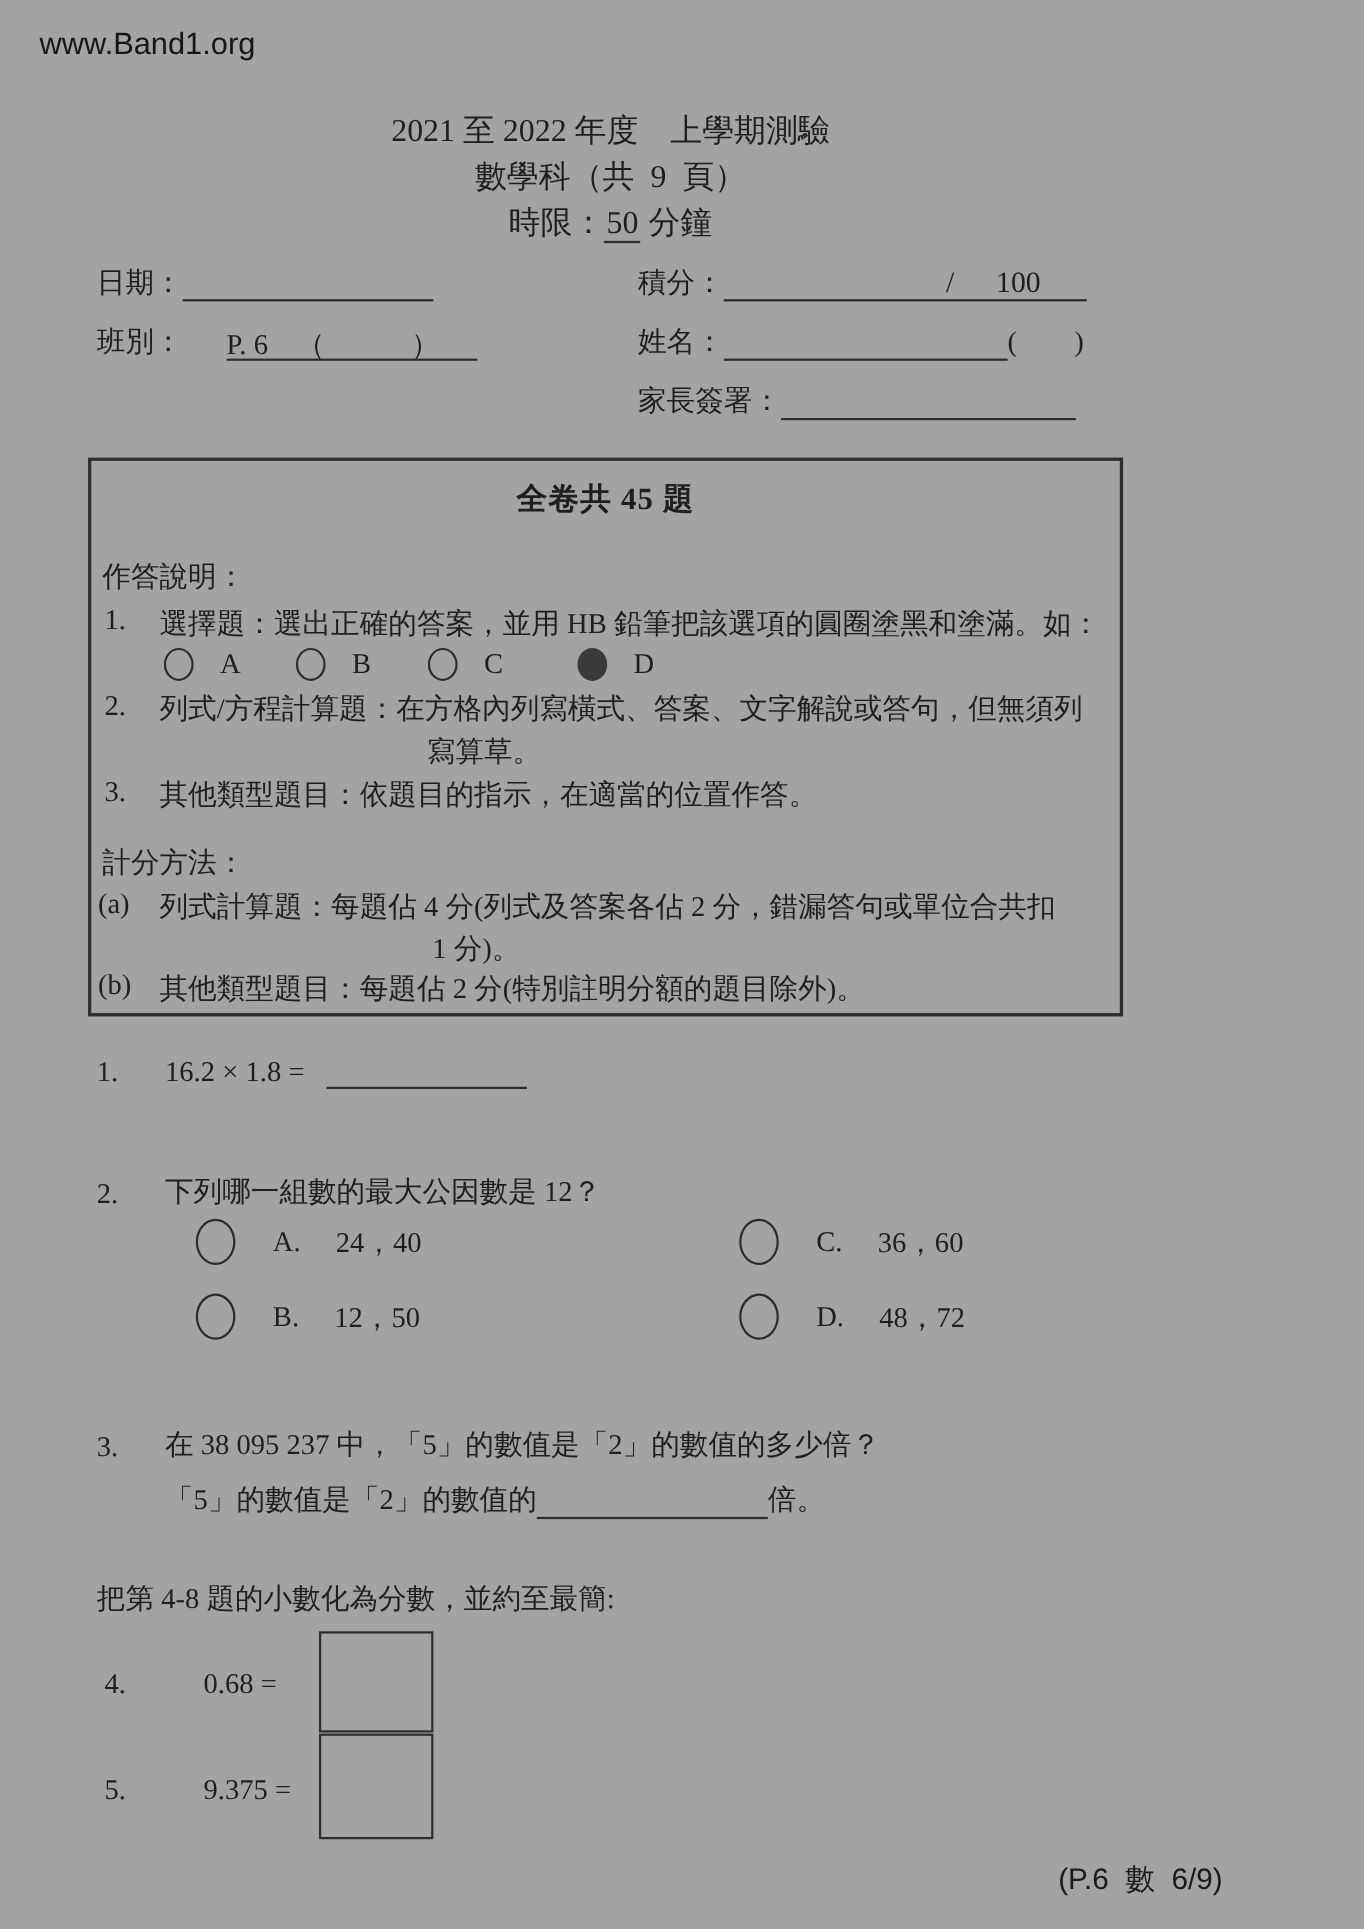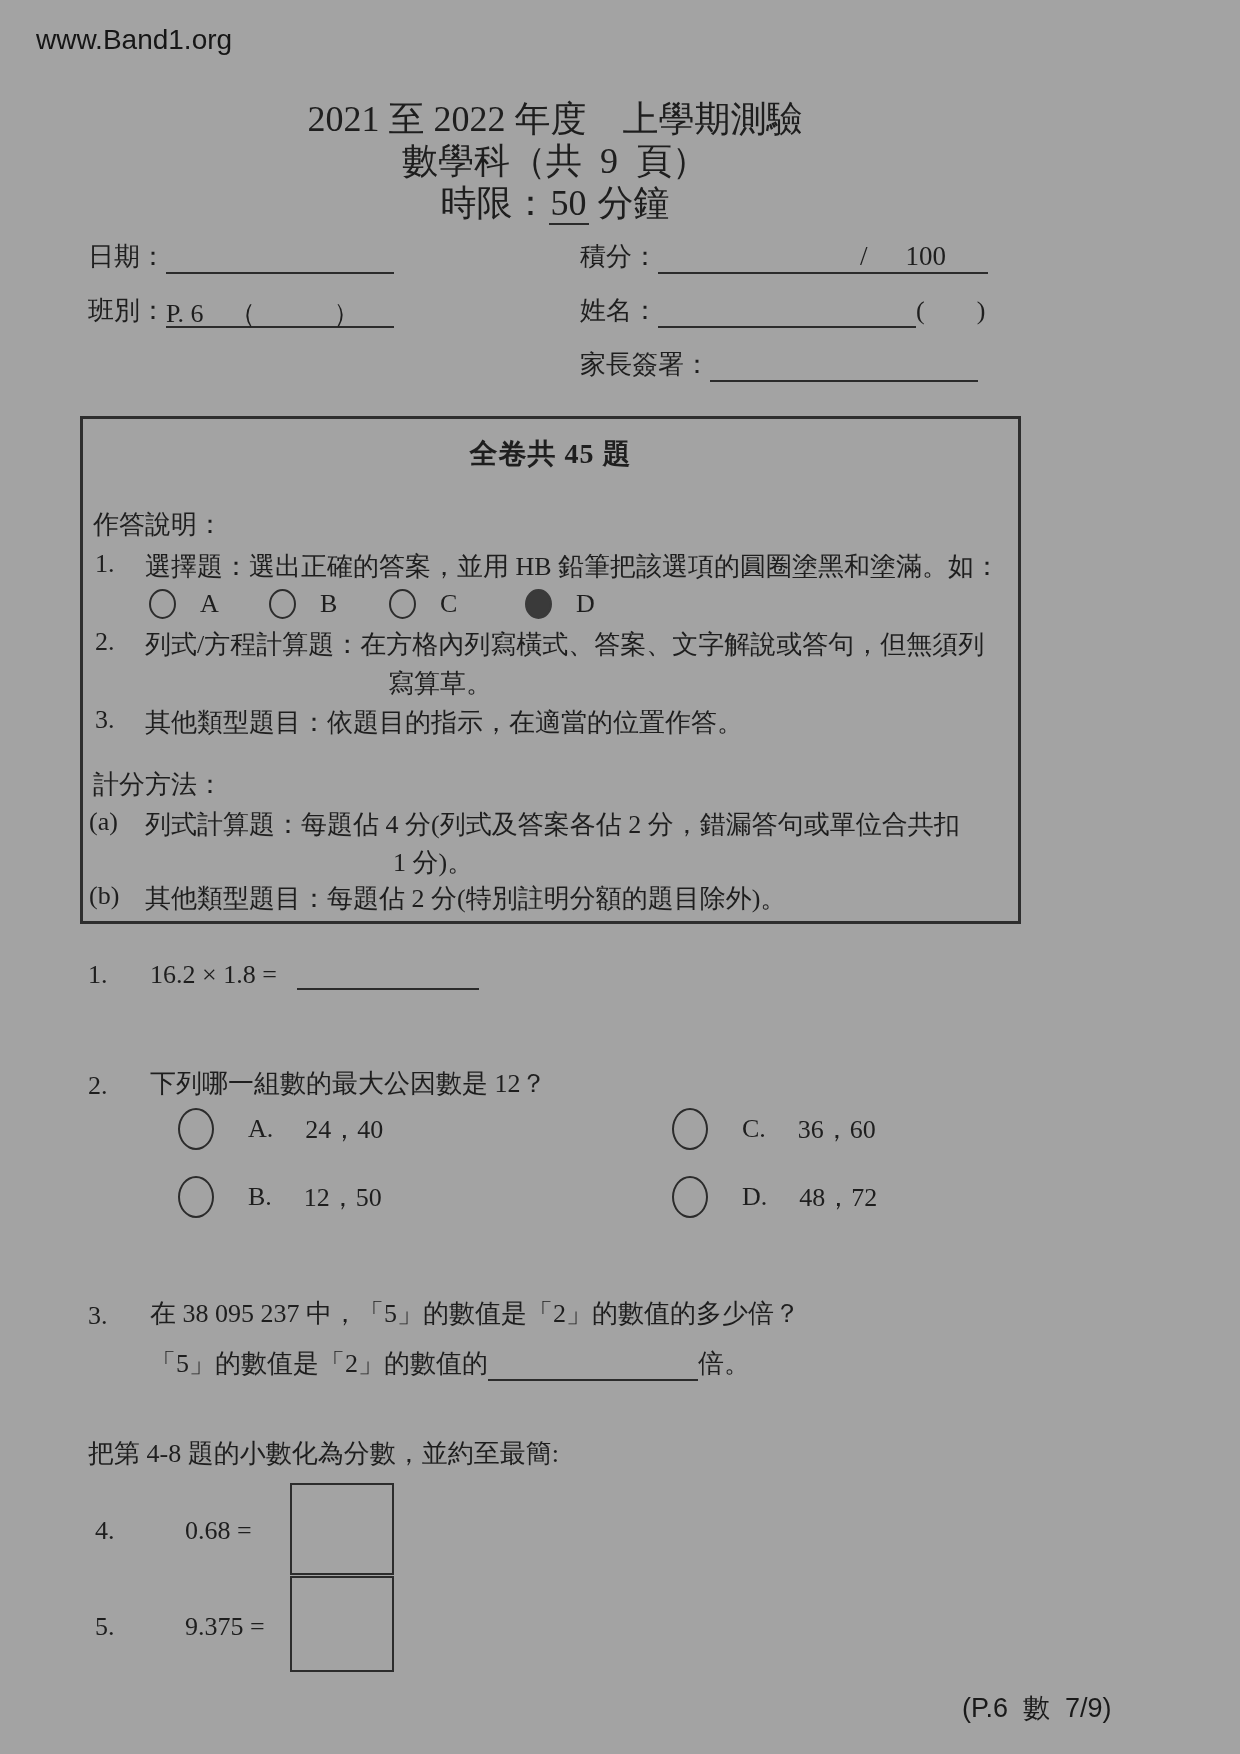--- a/index.html
+++ b/index.html
@@ -14,21 +14,21 @@
     overflow:hidden;
   }
   .pre{white-space:pre;}
   .watermark{
     position:absolute;left:36px;top:24px;
     font-family:"Liberation Sans","DejaVu Sans",sans-serif;
     font-size:28px;color:#161616;
   }
   .title-block{
     position:absolute;left:0;top:98px;width:1110px;
-    text-align:center;font-size:36px;line-height:42px;
+    text-align:center;font-size:29px;line-height:42px;
   }
   .u-val{border-bottom:2px solid #2b2b2b;padding:0 2px;}
   .blank{
     display:inline-block;
     border-bottom:2px solid #2b2b2b;
     height:30px;vertical-align:bottom;
   }
   .hdr-row{position:absolute;display:flex;align-items:flex-end;height:36px;}
   .score-fill{
     display:flex;justify-content:flex-end;align-items:flex-end;
@@ -91,21 +91,21 @@
   </div>
 
   <div class="hdr-row" style="left:580px;top:238px;">
     <span class="pre">積分：</span>
     <span class="blank score-fill" style="width:330px;">
         <span>/</span>
         <span>100</span>
       </span>
   </div>
 
-  <div class="hdr-row" style="left:88px;top:292px;">
+  <div class="hdr-row" style="left:88px;top:292px;gap:40px;">
     <span class="pre">班別：</span>
     <span class="blank pre" style="width:228px;">P. 6　（　　　）</span>
   </div>
 
   <div class="hdr-row" style="left:580px;top:292px;">
     <span class="pre">姓名：</span>
     <span class="blank" style="width:258px;"></span>
     <span class="pre">(　　)</span>
   </div>
 
@@ -207,15 +207,15 @@
     <span>0.68 =</span>
   </div>
   <div class="ans-box" style="left:290px;top:1483px;width:100px;height:88px;"></div>
 
   <div class="q-row" style="left:95px;top:1612px;">
     <span style="width:90px;">5.</span>
     <span>9.375 =</span>
   </div>
   <div class="ans-box" style="left:290px;top:1576px;width:100px;height:92px;"></div>
 
-  <div class="footer">(P.6  數  7/9)</div>
+  <div class="footer">(P.6  數  6/9)</div>
 
 </div>
 
 </body></html>

